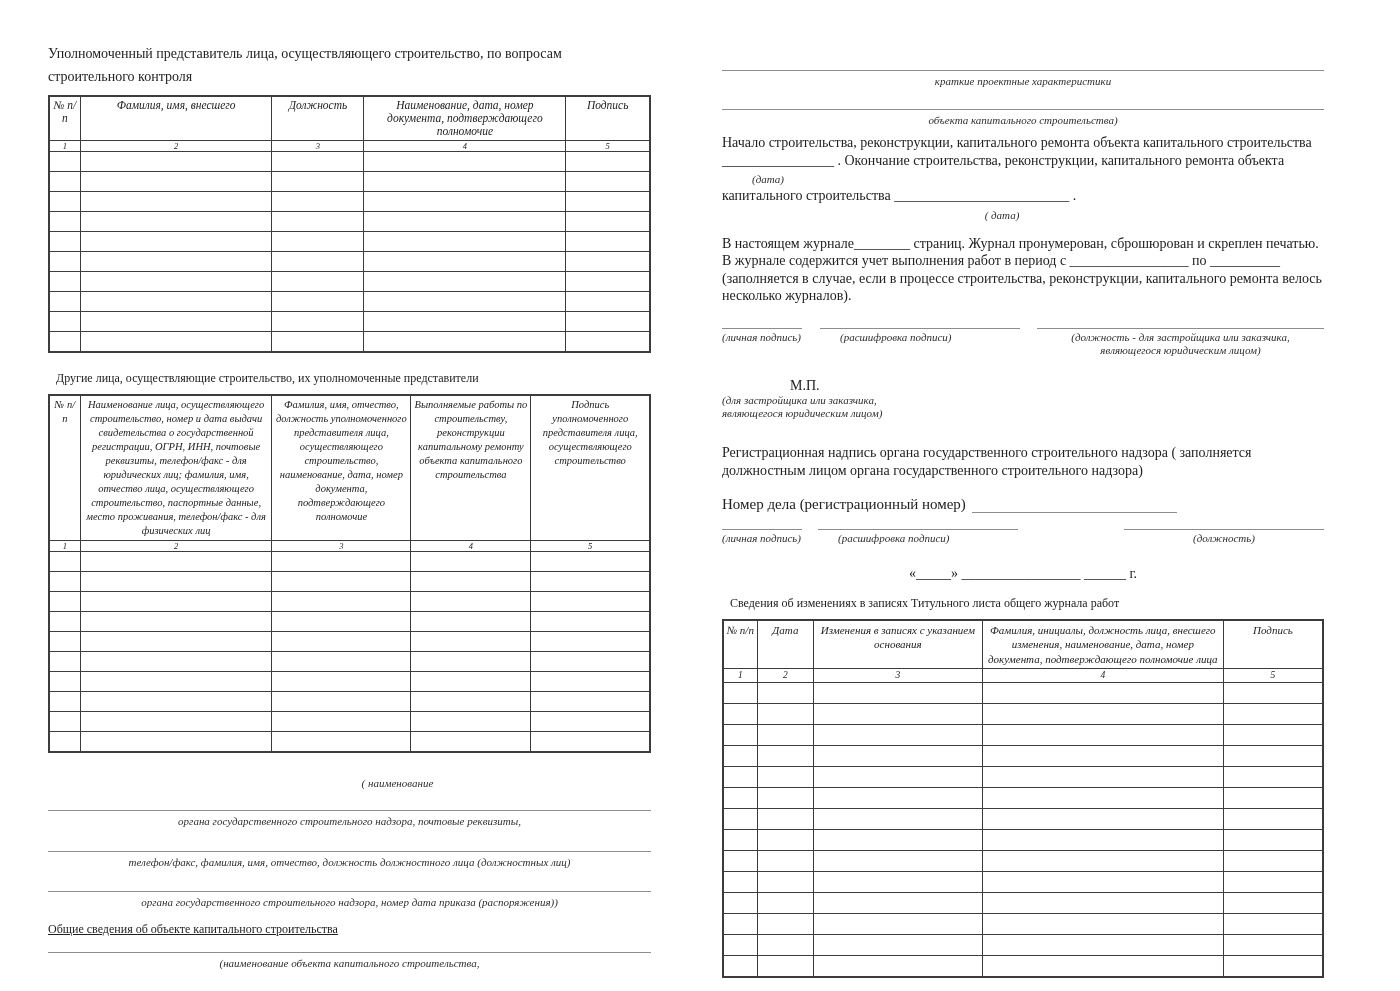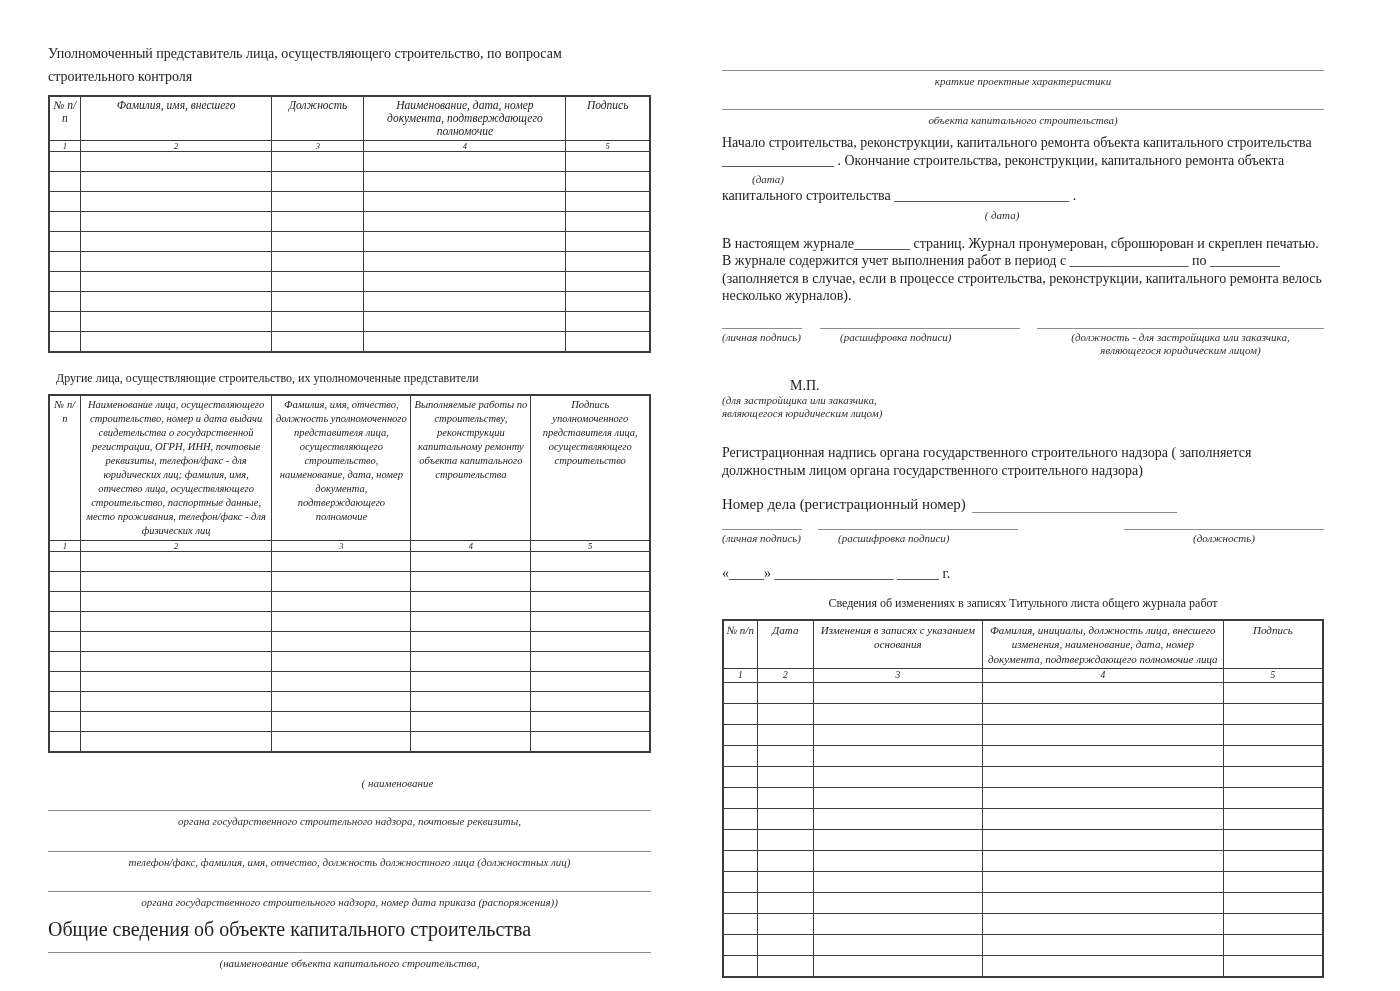--- a/index.html
+++ b/index.html
@@ -267,21 +267,21 @@
         <span class="cap">телефон/факс, фамилия, имя, отчество, должность должностного лица (должностных лиц)</span>
       </div>
 
       <div class="rule rule-row" style="margin-top:21px;"></div>
       <div class="cap-row center">
         <span class="cap">органа государственного строительного надзора, номер дата приказа (распоряжения))</span>
       </div>
     </div>
 
     <div style="margin-top:11px;">
-      <p class="para" style="font-size:20px;">Общие сведения об объекте капитального строительства</p>
+      <p class="para" style="font-size:12px;text-decoration:underline;">Общие сведения об объекте капитального строительства</p>
       <div class="rule rule-row" style="margin-top:13px;"></div>
       <div class="cap-row center">
         <span class="cap">(наименование объекта капитального строительства,</span>
       </div>
     </div>
 
   </section>
 
   <section class="page page-right">
 
@@ -346,23 +346,23 @@
       <div class="sig-col" style="width:200px;margin-left:16px;">
         <div class="sig-line"></div>
         <span class="cap" style="margin-left:20px;">(расшифровка подписи)</span>
       </div>
       <div class="sig-col center" style="width:200px;margin-left:106px;">
         <div class="sig-line"></div>
         <span class="cap">(должность)</span>
       </div>
     </div>
 
-    <p class="para" style="margin-top:20px;text-align:left;">«_____» _________________   ______ г.</p>
-
-    <p class="sect-title" style="margin-top:13px;text-align:center;">Сведения об изменениях в записях Титульного листа общего журнала работ</p>
+    <p class="para" style="margin-top:20px;text-align:center;">«_____» _________________   ______ г.</p>
+
+    <p class="sect-title" style="margin-top:13px;">Сведения об изменениях в записях Титульного листа общего журнала работ</p>
 
     <table class="grid t3">
       <colgroup>
         <col style="width:5.7%">
           <col style="width:9.4%">
           <col style="width:28.1%">
           <col style="width:40.2%">
           <col style="width:16.6%">
       </colgroup>
       <thead>

